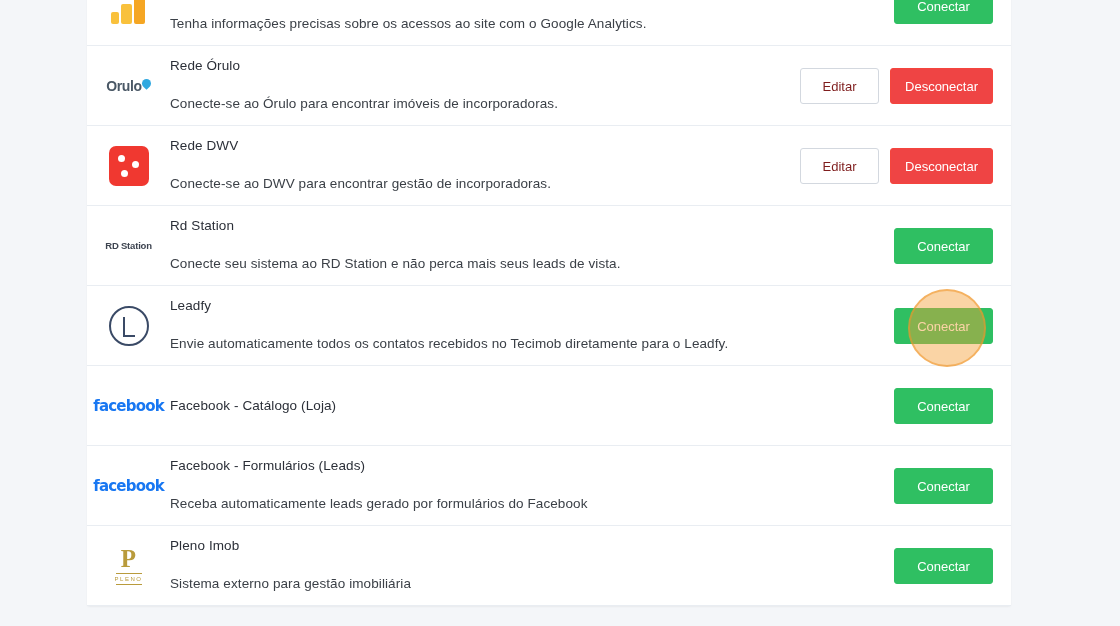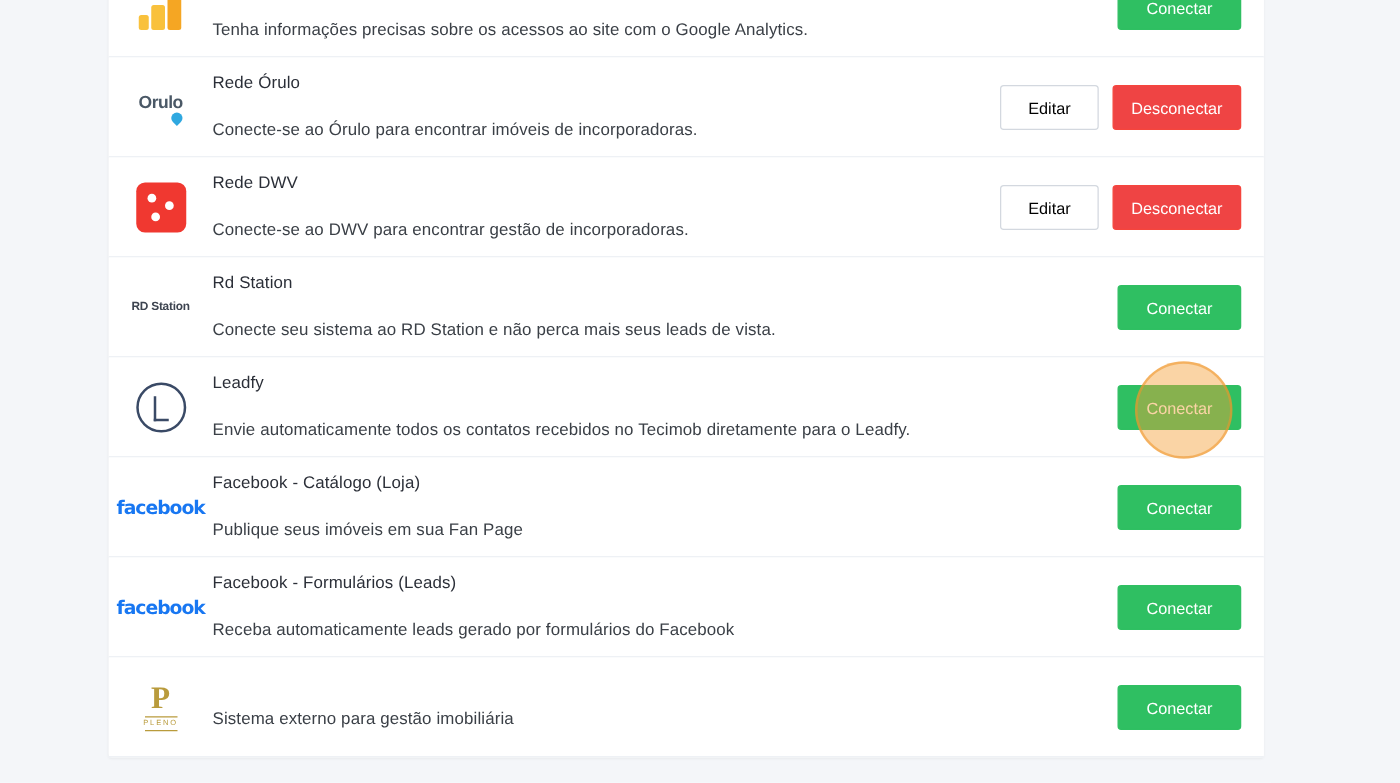--- a/index.html
+++ b/index.html
@@ -96,41 +96,41 @@
     border-color: #2fbf62;
   }
   .btn-disconnect {
     background: #ef4444;
     color: #ffffff;
     min-width: 99px;
     border-color: #f5453d;
   }
   .btn-edit {
     background: #ffffff;
-    color: #000000;
+    color: #7f1d1d;
     border: 1px solid #d3d8df;
     min-width: 79px;
   }
   
   .ga-logo {
     width: 40px; height: 40px; position: relative;
   }
   .ga-logo .bar1 {
     position: absolute; right: 4px; bottom: 2px; width: 11px; height: 30px;
     background: #f5a623; border-radius: 2px;
   }
   .ga-logo .bar2 {
     position: absolute; right: 17px; bottom: 2px; width: 11px; height: 20px;
     background: #f9c13c; border-radius: 2px;
   }
   .ga-logo .bar3 {
     position: absolute; right: 30px; bottom: 2px; width: 8px; height: 12px;
     background: #f9c13c; border-radius: 2px;
   }
-  .orulo-logo { display:flex; flex-direction:column; align-items:flex-end; }
+  .orulo-logo { display:flex; flex-direction:row; align-items:flex-start; }
   .orulo-logo .orulo-text {
     font-size: 14px; color: #4a5866; letter-spacing: -0.4px; font-weight: bold;
   }
   .orulo-logo .pin {
     width: 9px; height: 9px; border-radius: 50% 50% 50% 0;
     background: #2fa8e0; transform: rotate(-45deg); margin-top: 1px;
   }
   .dwv-logo {
     width: 40px; height: 40px; background: #f03830; border-radius: 7px;
     position: relative;
@@ -272,21 +272,20 @@
         </div>
       </div>
       <div class="row">
         <div class="logo-cell">
           <div class="logo-box">
             <div class="fb-logo">facebook</div>
           </div>
         </div>
         <div class="text-cell">
           <div class="row-title">Facebook - Catálogo (Loja)</div>
-          <div class="row-desc">Publique seus imóveis em sua Fan Page</div>
         </div>
         <div class="actions">
           <div class="btn btn-connect">Conectar</div>
         </div>
       </div>
       <div class="row">
         <div class="logo-cell">
           <div class="logo-box">
             <div class="fb-logo">facebook</div>
           </div>
@@ -304,20 +303,21 @@
           <div class="logo-box">
             <div class="pleno-logo">
               <div class="pl-mark">P</div>
               <div class="pl-rule"></div>
               <div class="pl-name">PLENO</div>
               <div class="pl-rule"></div>
             </div>
           </div>
         </div>
         <div class="text-cell">
+          <div class="row-title">Pleno Imob</div>
           <div class="row-desc">Sistema externo para gestão imobiliária</div>
         </div>
         <div class="actions">
           <div class="btn btn-connect">Conectar</div>
         </div>
       </div>
     </div>
   <div class="cursor-highlight"></div>
 </div>
 

